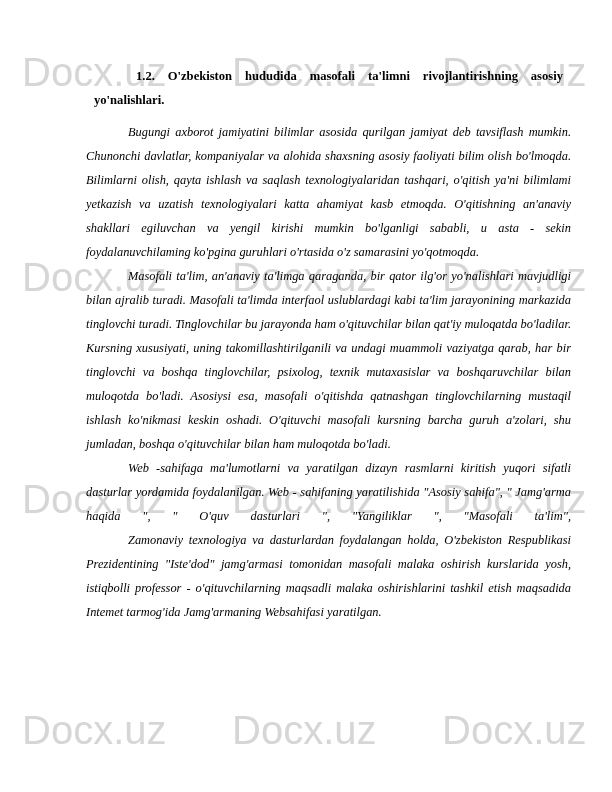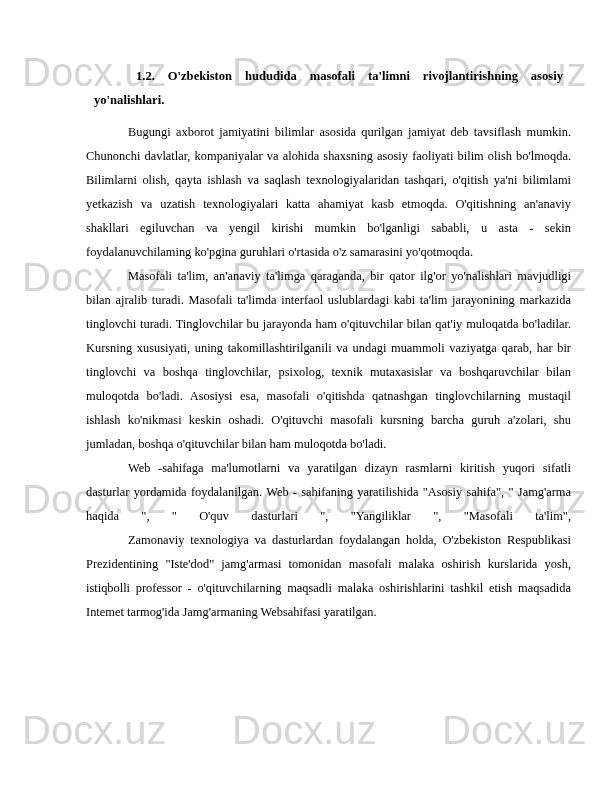--- a/index.html
+++ b/index.html
@@ -52,20 +52,21 @@
       text-align: justify;
       text-indent: 42px;
       margin: 8px;
     }
     .para {
       font-size: 12.4px;
       line-height: 24px;
       text-align: justify;
       text-indent: 42px;
       margin: 0;
+      font-style: italic;
     }
     .last-line-justify {
       text-align-last: justify;
     }
   </style>
 </head>
 <body>
 
 <div class="watermark-layer">
   <div class="wm-row" style="top:45px;">

